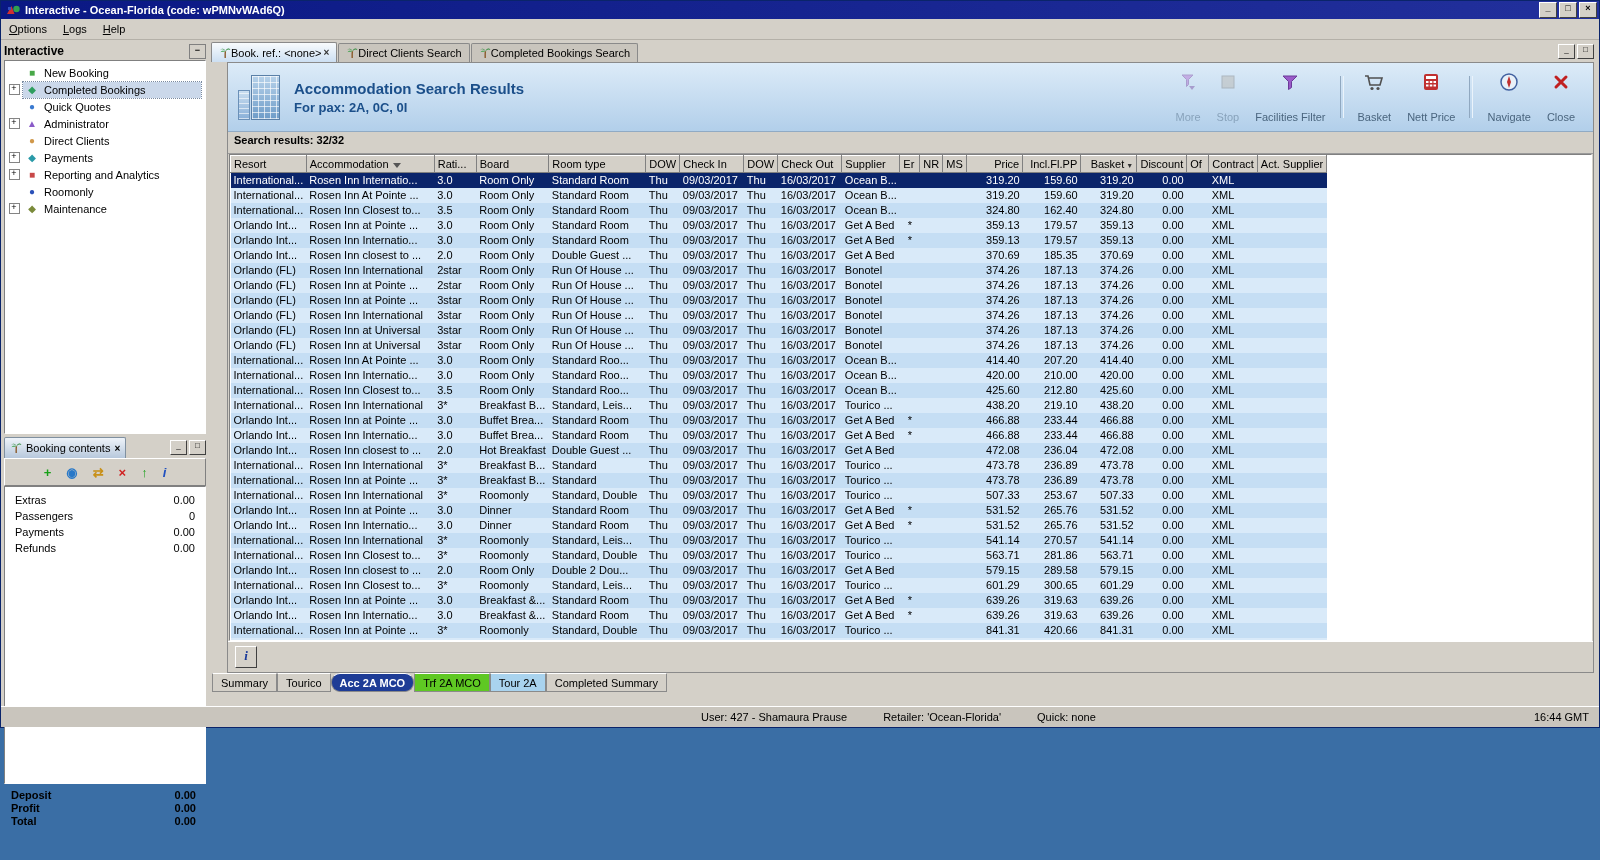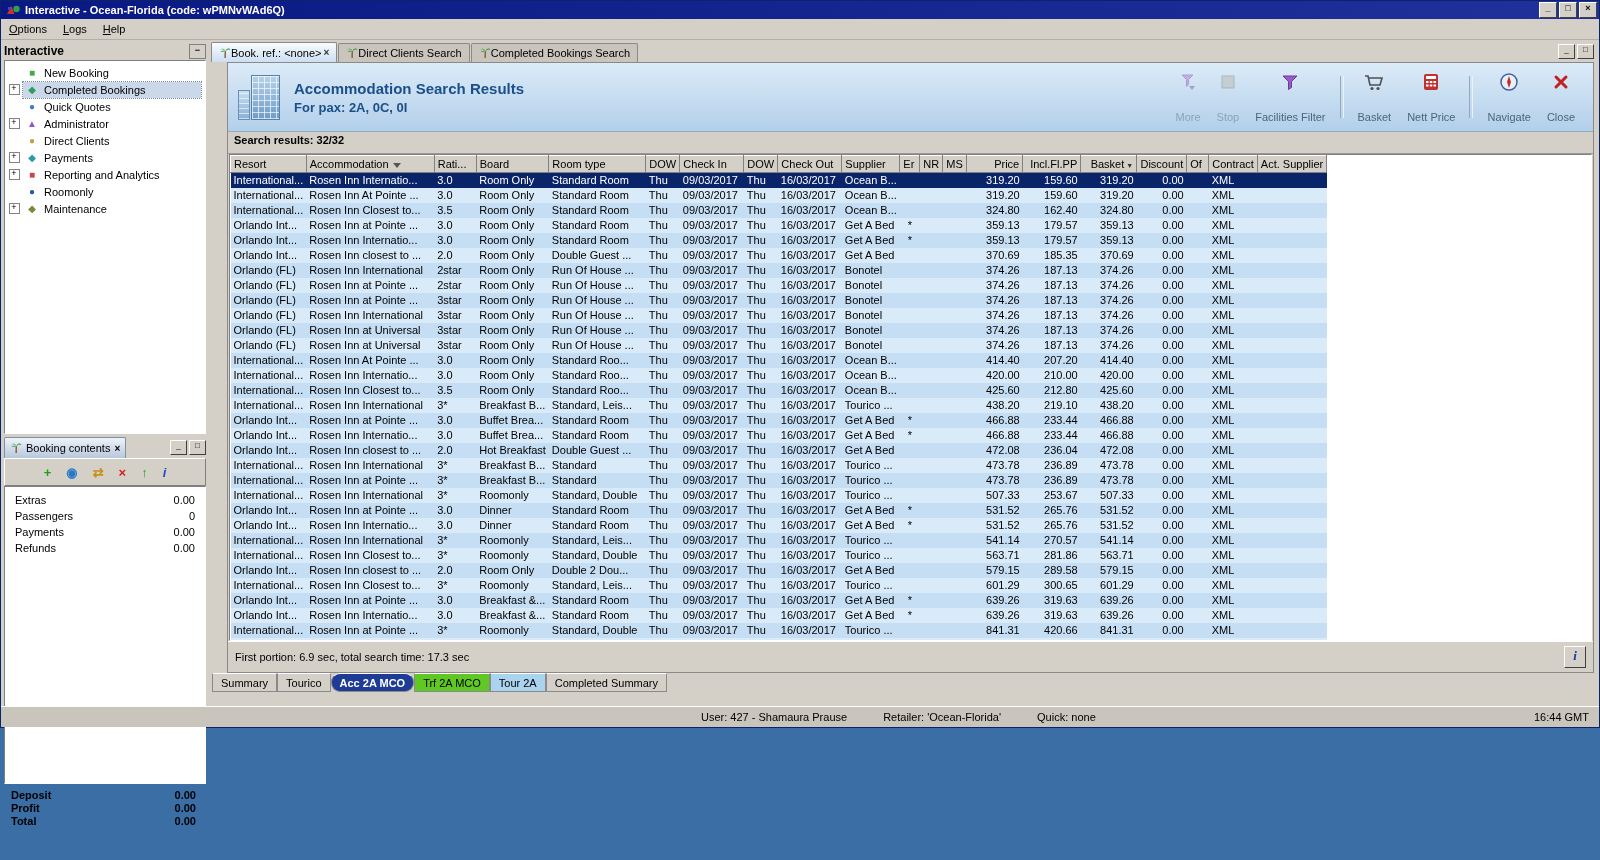--- a/index.html
+++ b/index.html
@@ -1133,21 +1133,20 @@
                   <td class="num">0.00</td>
                   <td></td>
                   <td>XML</td>
                   <td></td>
                 </tr>
               </tbody>
             </table>
         </div>
 
         <div class="status-line">
-          <span class="status-text">First portion: 6.9 sec, total search time: 17.3 sec</span>
           <span class="info-btn">i</span>
         </div>
       </div>
 
       <div class="bottom-tabs">
           <div class="btab plain">
             <span class="btab-label">Summary</span>
           </div>
           <div class="btab plain">
             <span class="btab-label">Tourico</span>

